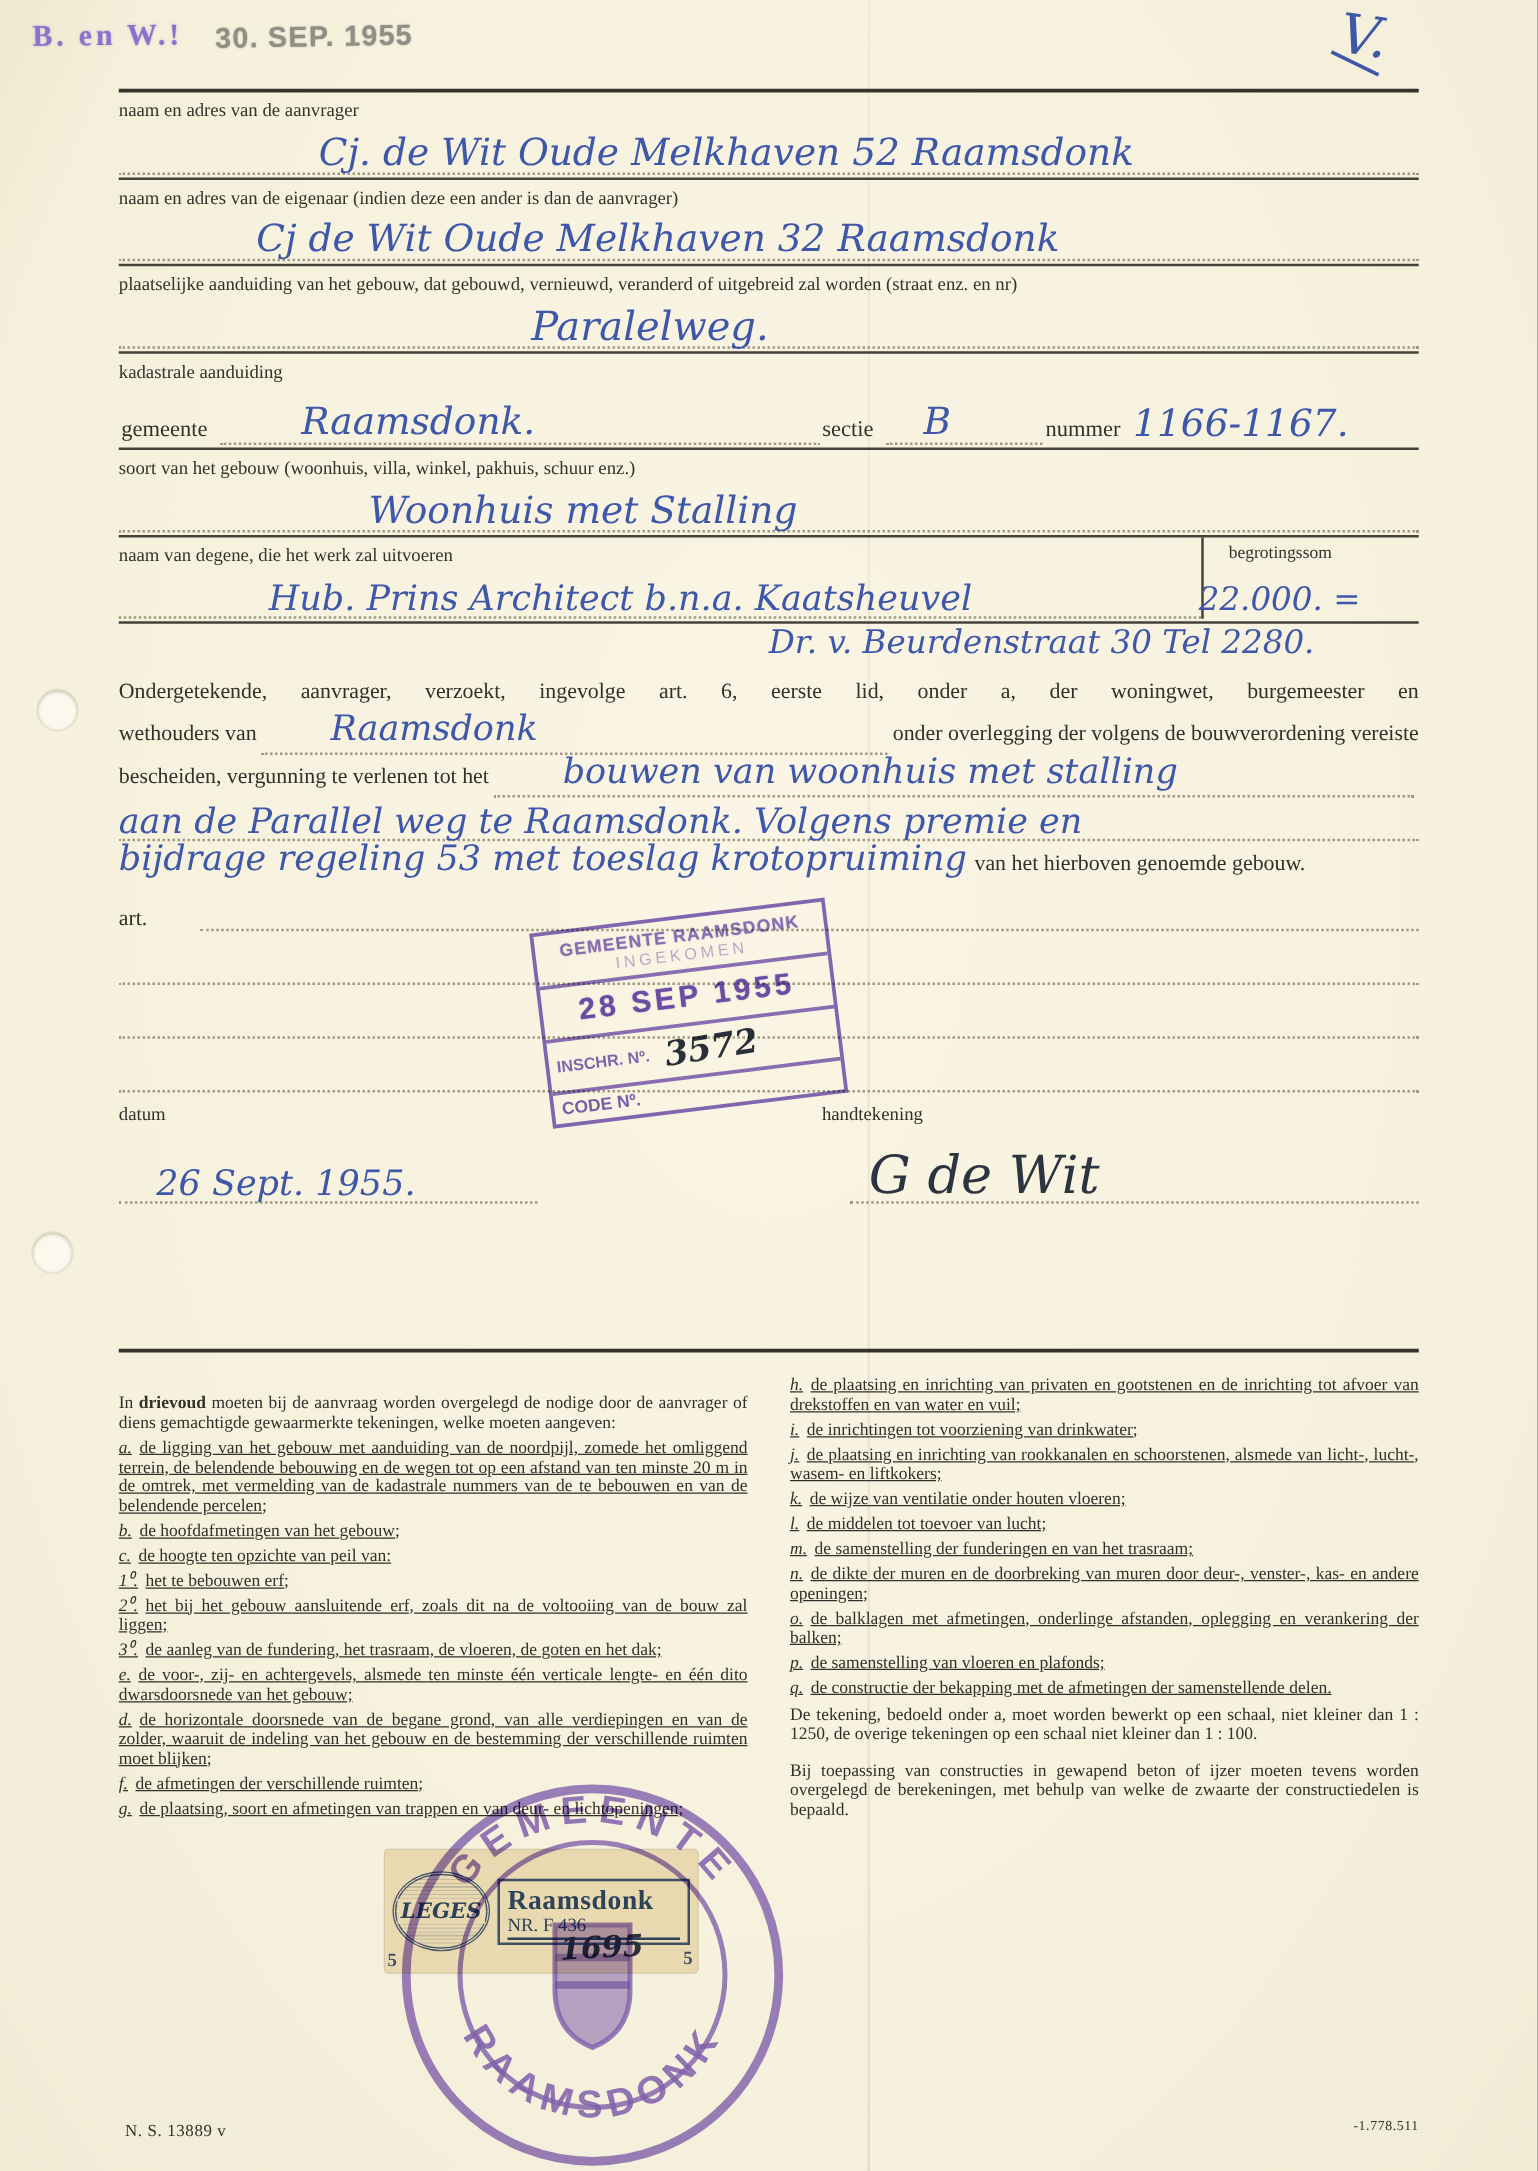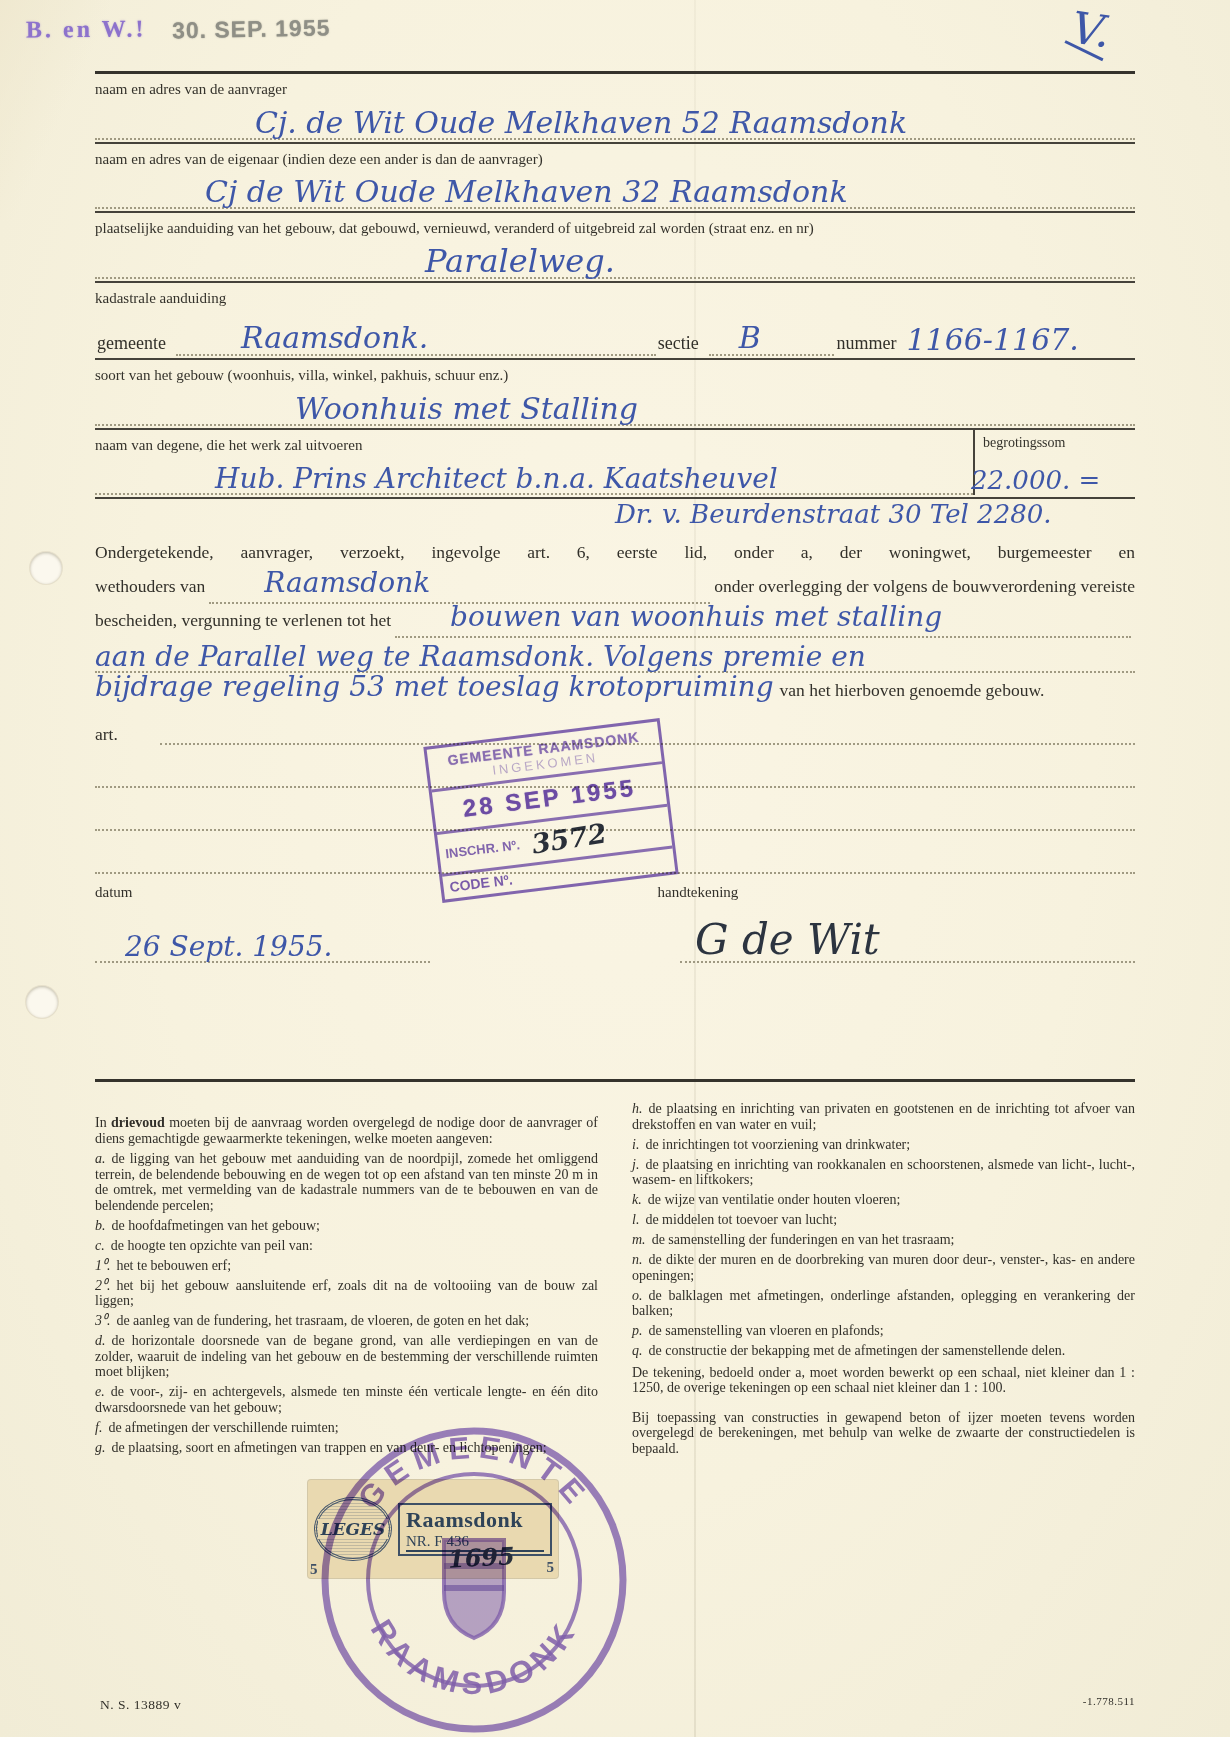--- a/index.html
+++ b/index.html
@@ -48,21 +48,21 @@
   .kad-row{display:flex;align-items:flex-end;height:48px;}
   .klabel{font-size:18px;padding:0 10px 2px 2px;white-space:nowrap;}
   .kval{border-bottom:2px dotted #a09a82;padding-bottom:1px;}
   .kv-gemeente{flex:2.1;text-indent:65px;}
   .kv-sectie{flex:.55;text-indent:30px;}
   .kv-nummer{flex:1;border-bottom:none;}
 
   
   .cfl{display:flex;align-items:stretch;}
   .cf-left{flex:1;}
-  .cf-right{width:152px;border-left:2px solid #45423a;padding-left:8px;position:relative;}
+  .cf-right{width:152px;border-left:2px solid #45423a;padding-left:20px;position:relative;}
   .cf-right .flabel{font-size:14px;padding-top:4px;}
   .budget-val{position:absolute;left:-4px;bottom:2px;}
   .contractor-line2{margin:2px 0 0 520px;height:28px;}
 
   
   .para{font-size:17.5px;margin-top:8px;}
   .jline{display:block;text-align:justify;text-align-last:justify;height:32px;line-height:30px;white-space:normal;}
   .pline{display:flex;align-items:baseline;height:34px;line-height:32px;}
   .pline .ptext{white-space:nowrap;}
   .fill-hw{flex:1;border-bottom:2px dotted #a09a82;margin:0 4px;}
@@ -99,21 +99,21 @@
   .sb-inschr .lbl{font-size:13px;font-weight:bold;opacity:.85;}
   .sb-inschr .val{font-family:"DejaVu Serif",serif;font-style:italic;font-weight:bold;
     font-size:27px;color:#2a3140;margin-left:12px;transform:rotate(-2deg);}
   .sb-code{font-size:14px;font-weight:bold;text-align:left;padding:3px 6px 4px;opacity:.9;}
 
   
   .columns{position:absolute;left:95px;top:1101px;width:1040px;display:flex;gap:34px;
     font-size:14px;line-height:15.5px;text-align:justify;color:#32302a;}
   .col{flex:1;}
   .intro{margin-bottom:5px;}
-  .item{margin:0 0 4.5px 0;}
+  .item{margin:0 0 4.5px 0;text-decoration:underline;}
   .mk{font-style:italic;margin-right:6px;}
   .closing{margin-top:6px;}
 
   
   .leges{position:absolute;left:308px;top:1480px;width:238px;height:86px;
     background:#e9d9b0;border-radius:3px;box-shadow:0 0 0 1px rgba(160,140,90,.4);
     display:flex;align-items:center;padding:6px;z-index:4;}
   .leges-oval{width:72px;height:58px;border:3px double #43556b;border-radius:50%;
     display:flex;align-items:center;justify-content:center;flex:none;
     background:repeating-linear-gradient(0deg,rgba(67,85,107,.25) 0 1px, transparent 1px 3px);}
@@ -269,23 +269,23 @@
           <p class="item"><span class="mk">b.</span><span>de hoofdafmetingen van het gebouw;</span></p>
 
           <p class="item"><span class="mk">c.</span><span>de hoogte ten opzichte van peil van:</span></p>
 
           <p class="item"><span class="mk">1⁰.</span><span>het te bebouwen erf;</span></p>
 
           <p class="item"><span class="mk">2⁰.</span><span>het bij het gebouw aansluitende erf, zoals dit na de voltooiing van de bouw zal liggen;</span></p>
 
           <p class="item"><span class="mk">3⁰.</span><span>de aanleg van de fundering, het trasraam, de vloeren, de goten en het dak;</span></p>
 
+          <p class="item"><span class="mk">e.</span><span>de voor-, zij- en achtergevels, alsmede ten minste één verticale lengte- en één dito dwarsdoorsnede van het gebouw;</span></p>
+
           <p class="item"><span class="mk">d.</span><span>de horizontale doorsnede van de begane grond, van alle verdiepingen en van de zolder, waaruit de indeling van het gebouw en de bestemming der verschillende ruimten moet blijken;</span></p>
-
-          <p class="item"><span class="mk">e.</span><span>de voor-, zij- en achtergevels, alsmede ten minste één verticale lengte- en één dito dwarsdoorsnede van het gebouw;</span></p>
 
           <p class="item"><span class="mk">f.</span><span>de afmetingen der verschillende ruimten;</span></p>
 
           <p class="item"><span class="mk">g.</span><span>de plaatsing, soort en afmetingen van trappen en van deur- en lichtopeningen;</span></p>
         </div>
     </div>
     <div class="col">
       <div>
 
           <p class="item"><span class="mk">h.</span><span>de plaatsing en inrichting van privaten en gootstenen en de inrichting tot afvoer van drekstoffen en van water en vuil;</span></p>

